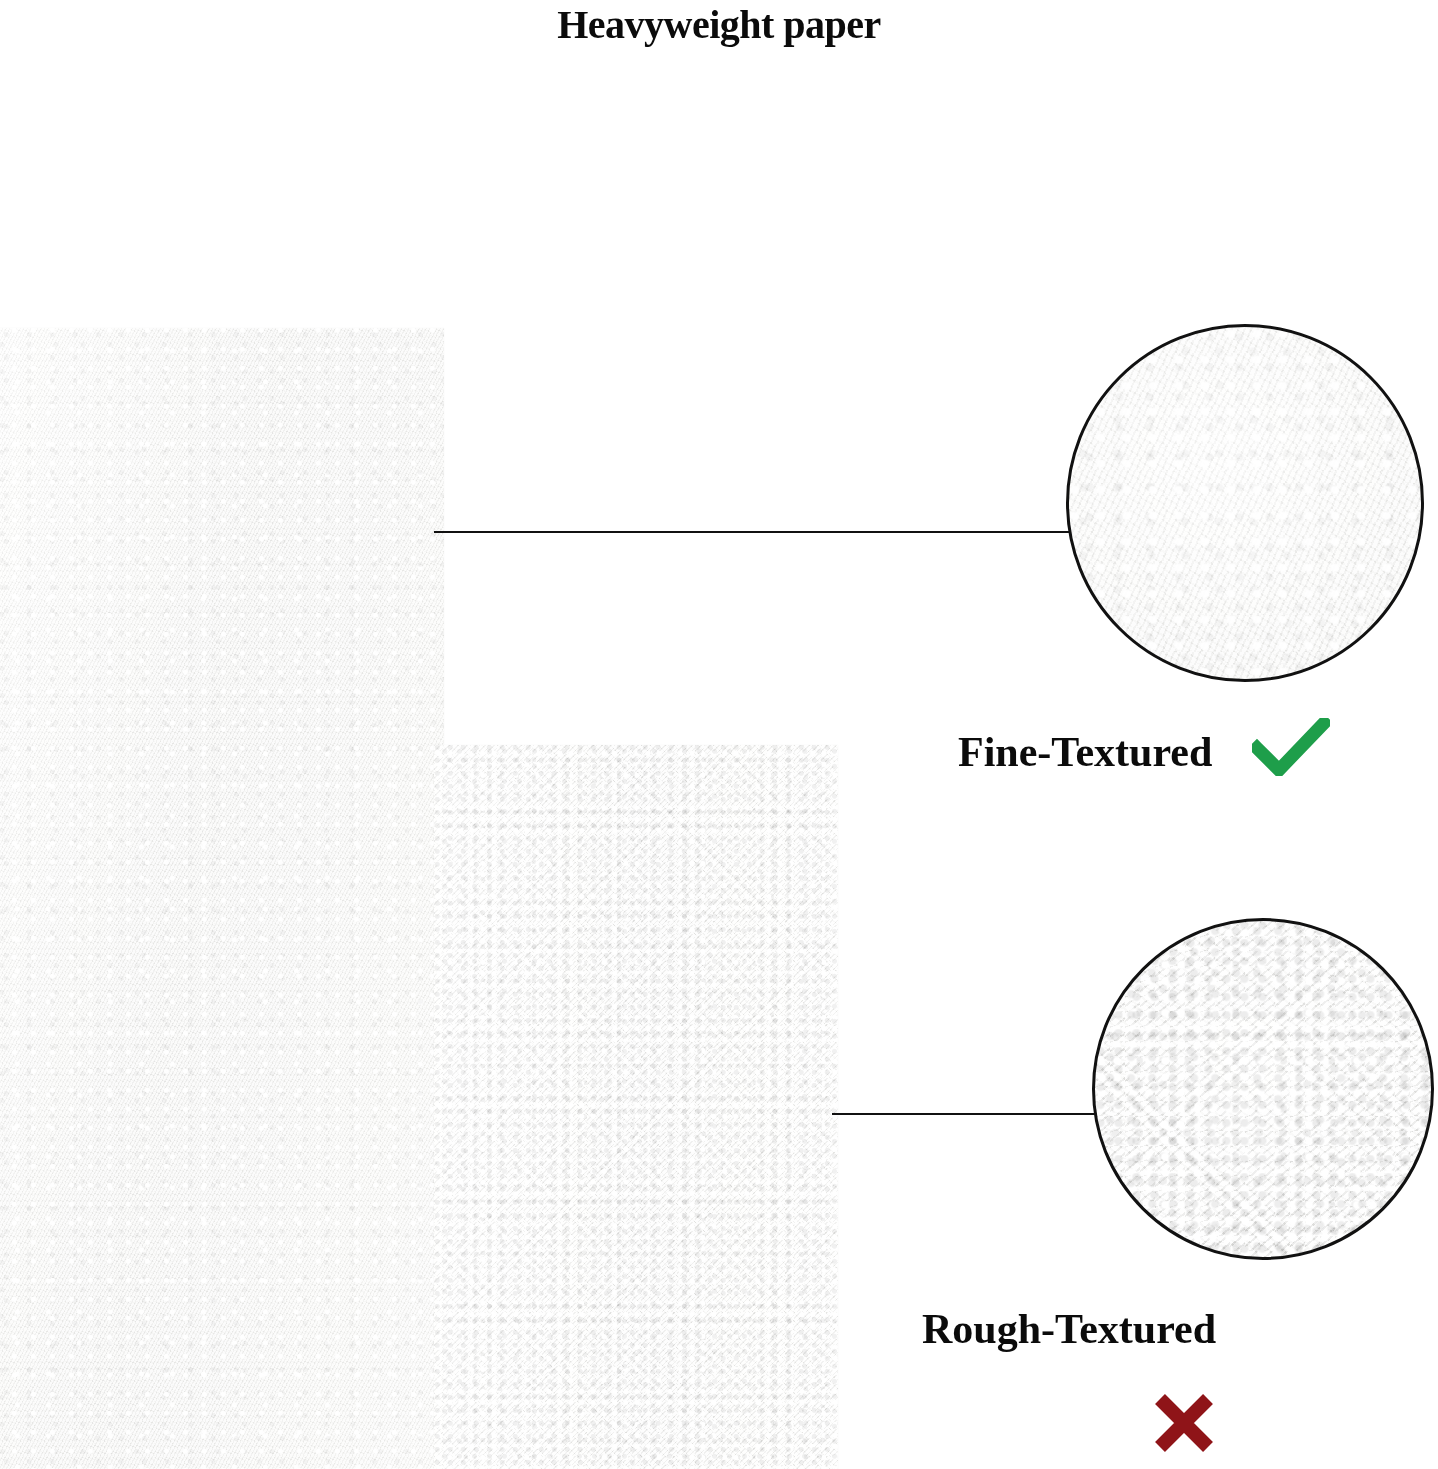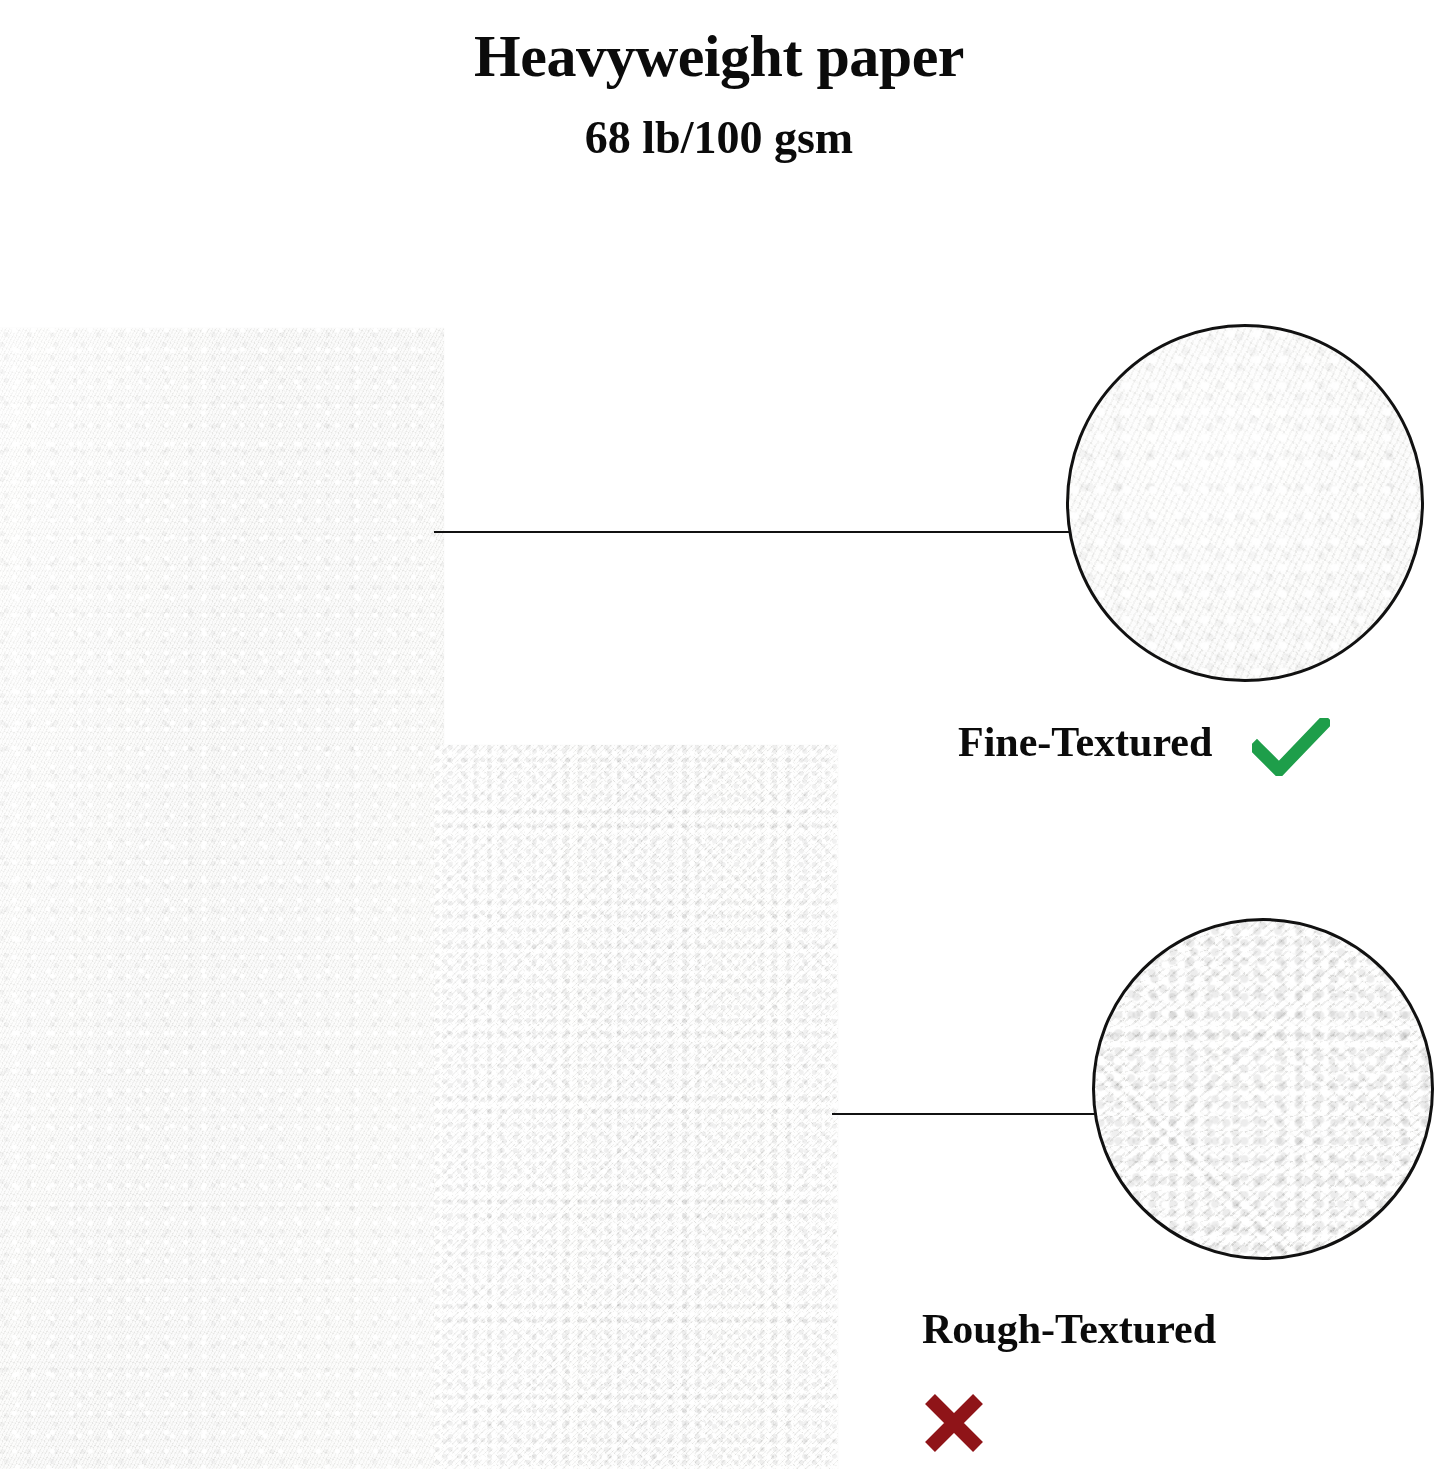--- a/index.html
+++ b/index.html
@@ -20,24 +20,24 @@
 
   
   .header {
     position: absolute;
     left: 0;
     top: 0;
     width: 1438px;
     text-align: center;
   }
   .title {
-    margin: 24px 0 0 0;
+    margin: 3px 0 0 0;
     font-family: "Liberation Serif", serif;
     font-weight: bold;
-    font-size: 60px;
+    font-size: 40px;
     line-height: 1.08;
     color: #0b0b0b;
     letter-spacing: -0.5px;
   }
   .subtitle {
     margin: 8px auto 0 auto;
     width: 1200px;
     font-family: "Liberation Serif", serif;
     font-size: 45px;
     line-height: 1.22;
@@ -145,21 +145,21 @@
   .leader-rough {
     left: 832px;
     top: 1113px;
     width: 264px;
   }
 
   
   .label-row {
     position: absolute;
     display: flex;
-    align-items: flex-start;
+    align-items: flex-end;
     gap: 40px;
   }
   .label-text {
     font-family: "Liberation Serif", serif;
     font-weight: bold;
     font-size: 42px;
     color: #0b0b0b;
     white-space: nowrap;
   }
   .label-fine { left: 958px; top: 718px; }
@@ -168,21 +168,20 @@
   .mark-check svg { display: block; }
   .mark-cross svg { display: block; }
 </style>
 </head>
 <body>
 
 <div class="canvas">
 
   <div class="header">
     <div class="title">Heavyweight paper</div>
-    <div class="weight">68 lb/100 gsm</div>
   </div>
 
   <div class="sheet sheet-fine"></div>
   <div class="sheet sheet-rough"></div>
 
   <div class="leader leader-fine"></div>
   <div class="leader leader-rough"></div>
 
   <div class="zoom-circle zoom-fine"></div>
   <div class="zoom-circle zoom-rough"></div>

